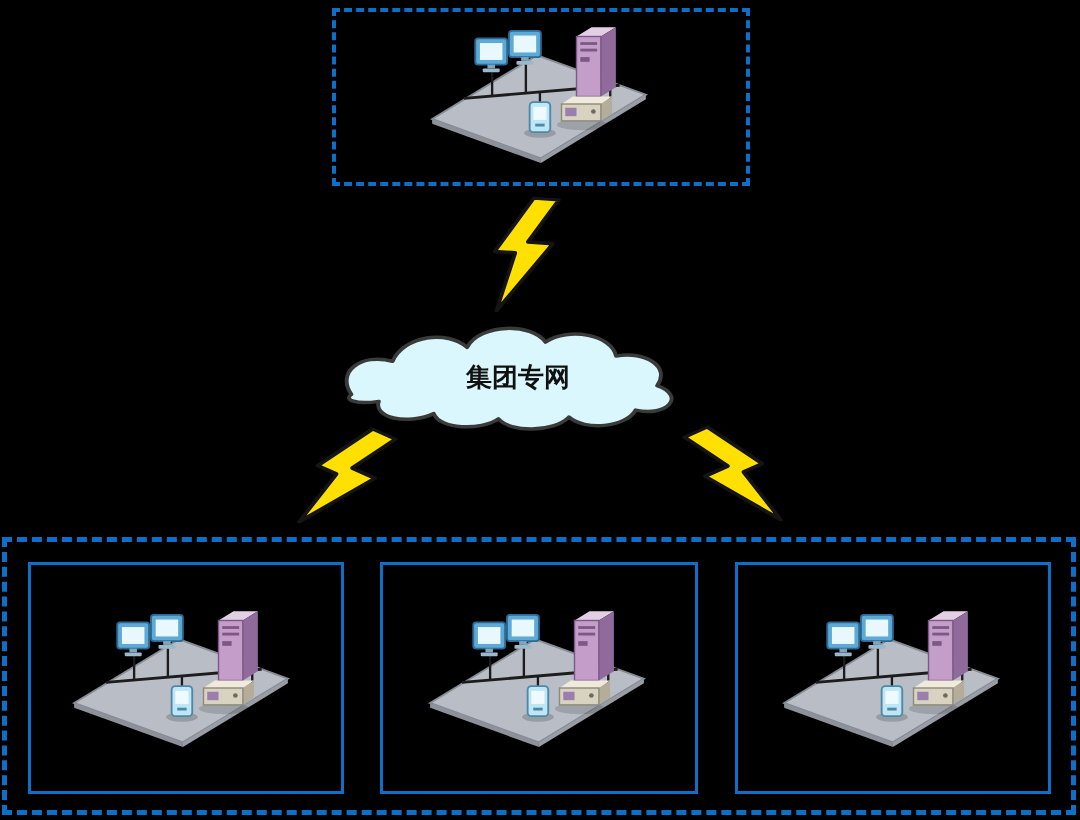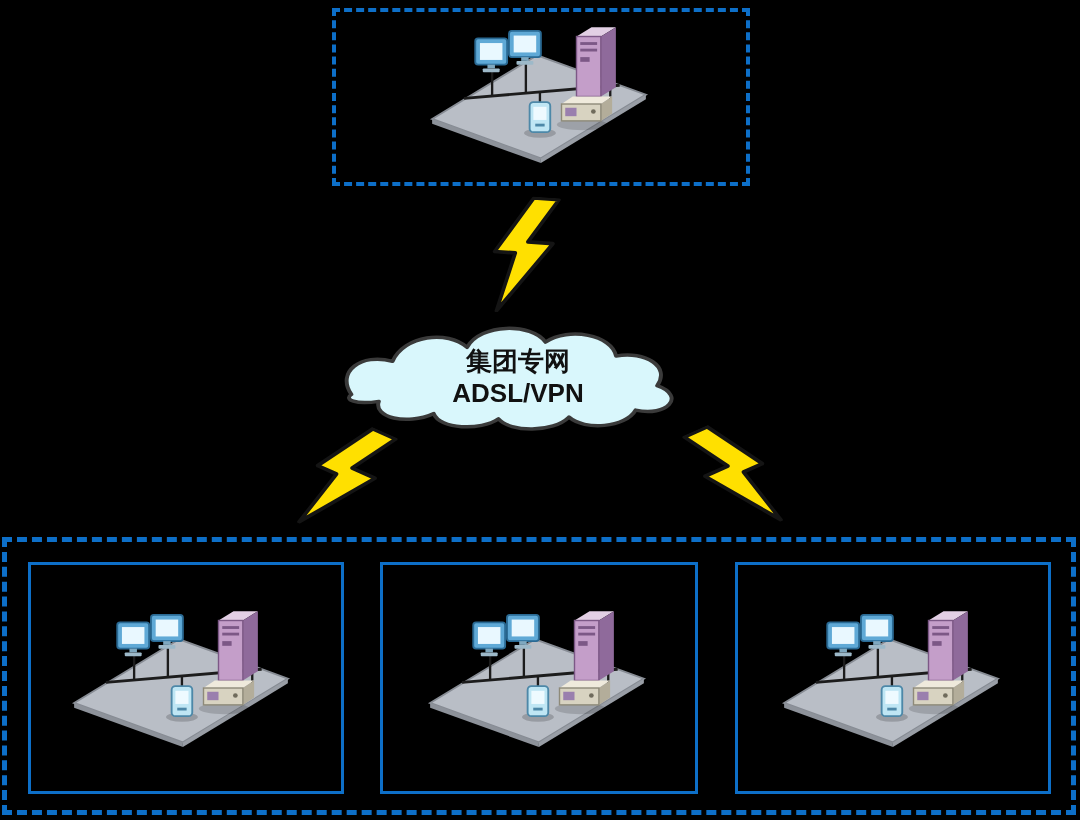--- a/index.html
+++ b/index.html
@@ -159,21 +159,20 @@
                C330,40 356,58 342,80
                C372,92 352,116 320,108
                C310,128 268,132 252,116
                C236,134 192,134 180,118
                C162,132 120,130 114,112
                C86,126 52,116 58,98
                C34,102 22,96 30,90 Z" fill="var(--cloud-fill)" stroke="var(--cloud-stroke)" stroke-width="4" stroke-linejoin="round"></path>
     </svg>
     <div class="cloud-labels">
       <div>集团专网</div>
-      <div>ADSL/VPN</div>
     </div>
   </div>
 
   <div class="dashed-zone branches-zone"></div>
 
   <div class="branch-box branch-1"></div>
   <svg class="lan lan-b1" viewBox="0 0 240 160">
     <use href="#lanIcon"></use>
   </svg>
 

